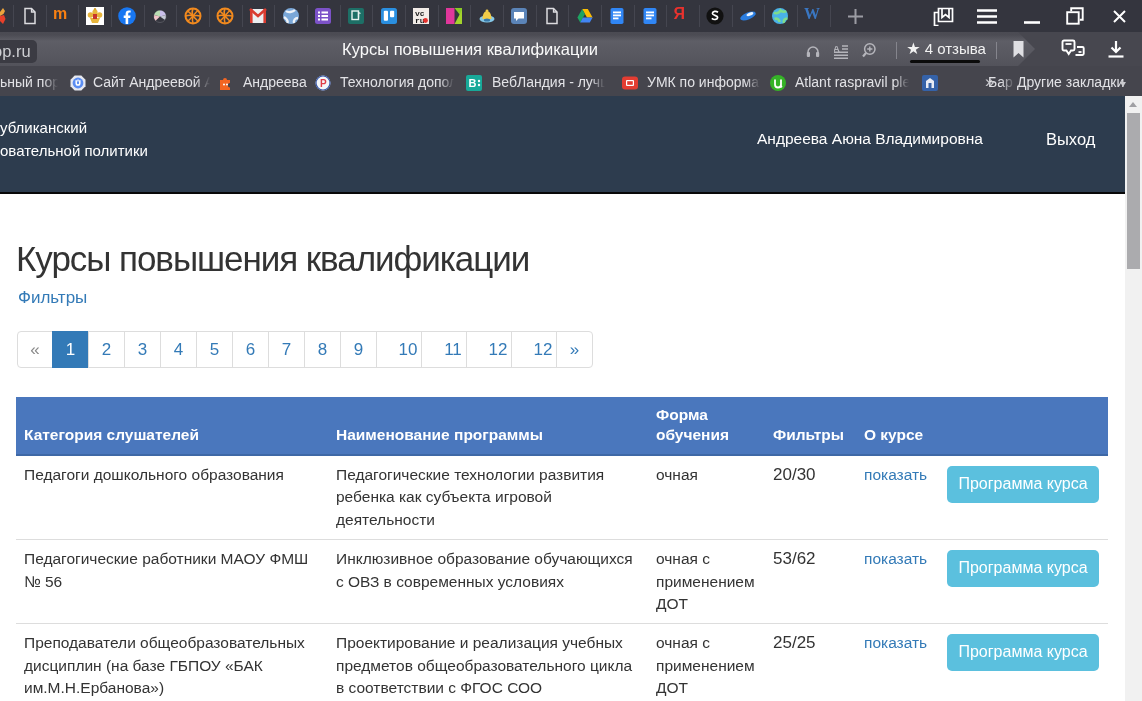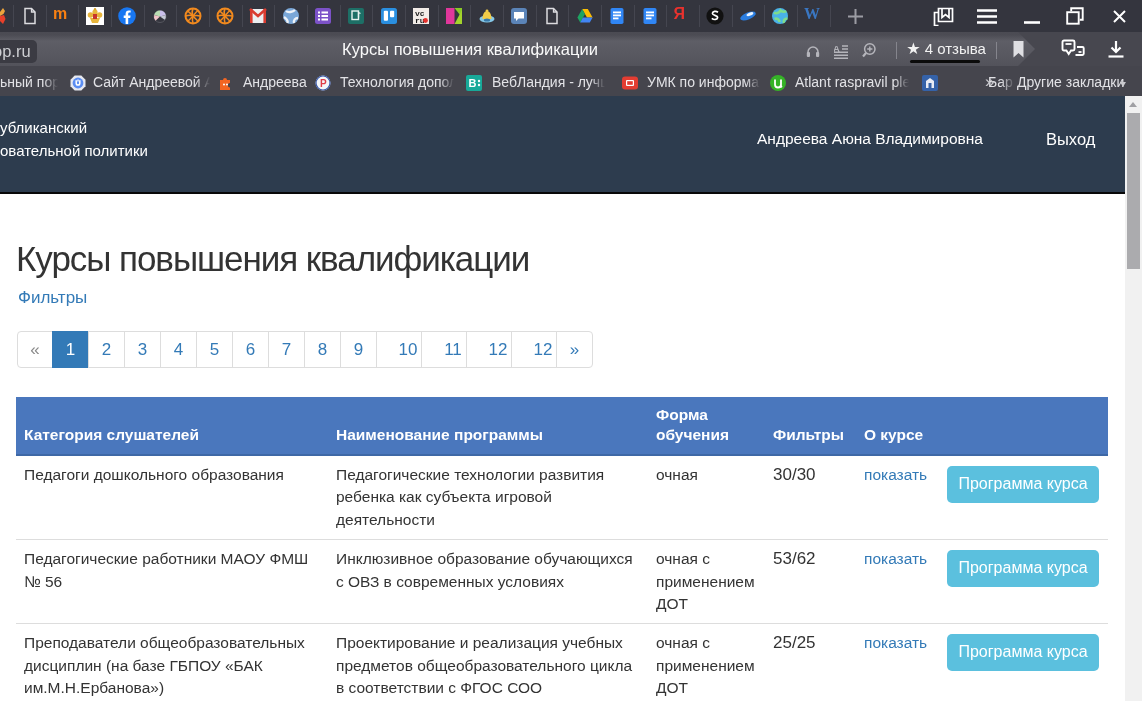--- a/index.html
+++ b/index.html
@@ -402,21 +402,21 @@
       <th>Наименование программы</th>
       <th>Форма<br>обучения</th>
       <th>Фильтры</th>
       <th style="padding-left:9px">О курсе</th>
       <th></th>
     </tr>
     <tr class="r1">
       <td>Педагоги дошкольного образования</td>
       <td>Педагогические технологии развития<br>ребенка как субъекта игровой<br>деятельности</td>
       <td>очная</td>
-      <td class="num2">30/30</td>
+      <td class="num2">20/30</td>
       <td style="padding-left:9px"><span class="lnk">показать</span></td>
       <td><span class="btn">Программа курса</span></td>
     </tr>
     <tr>
       <td>Педагогические работники МАОУ ФМШ<br>№ 56</td>
       <td>Инклюзивное образование обучающихся<br>с ОВЗ в современных условиях</td>
       <td>очная с<br>применением<br>ДОТ</td>
       <td class="num2">53/62</td>
       <td style="padding-left:9px"><span class="lnk">показать</span></td>
       <td><span class="btn">Программа курса</span></td>

